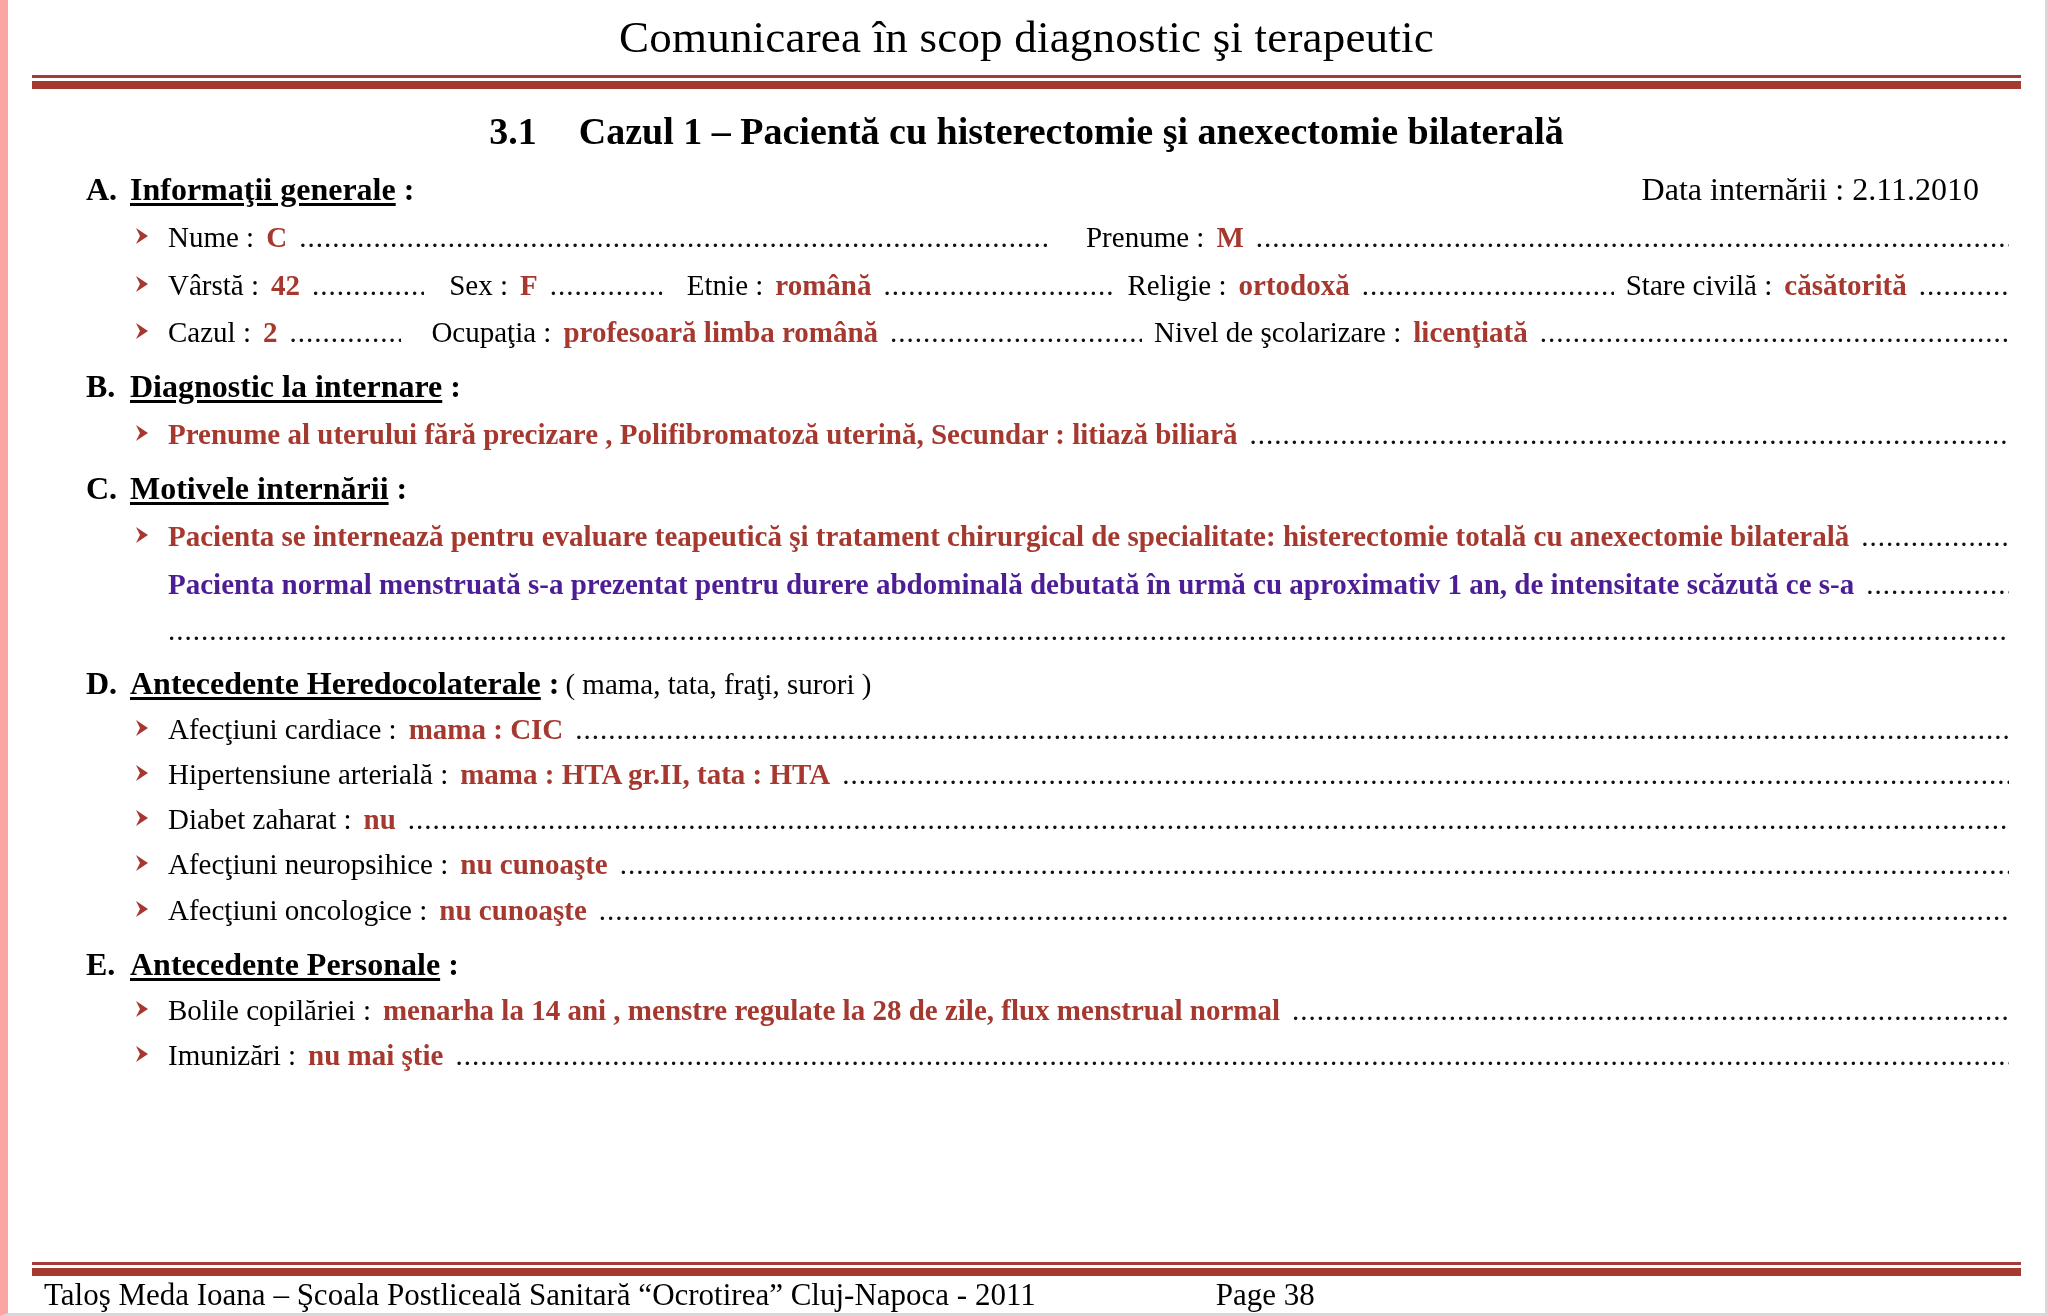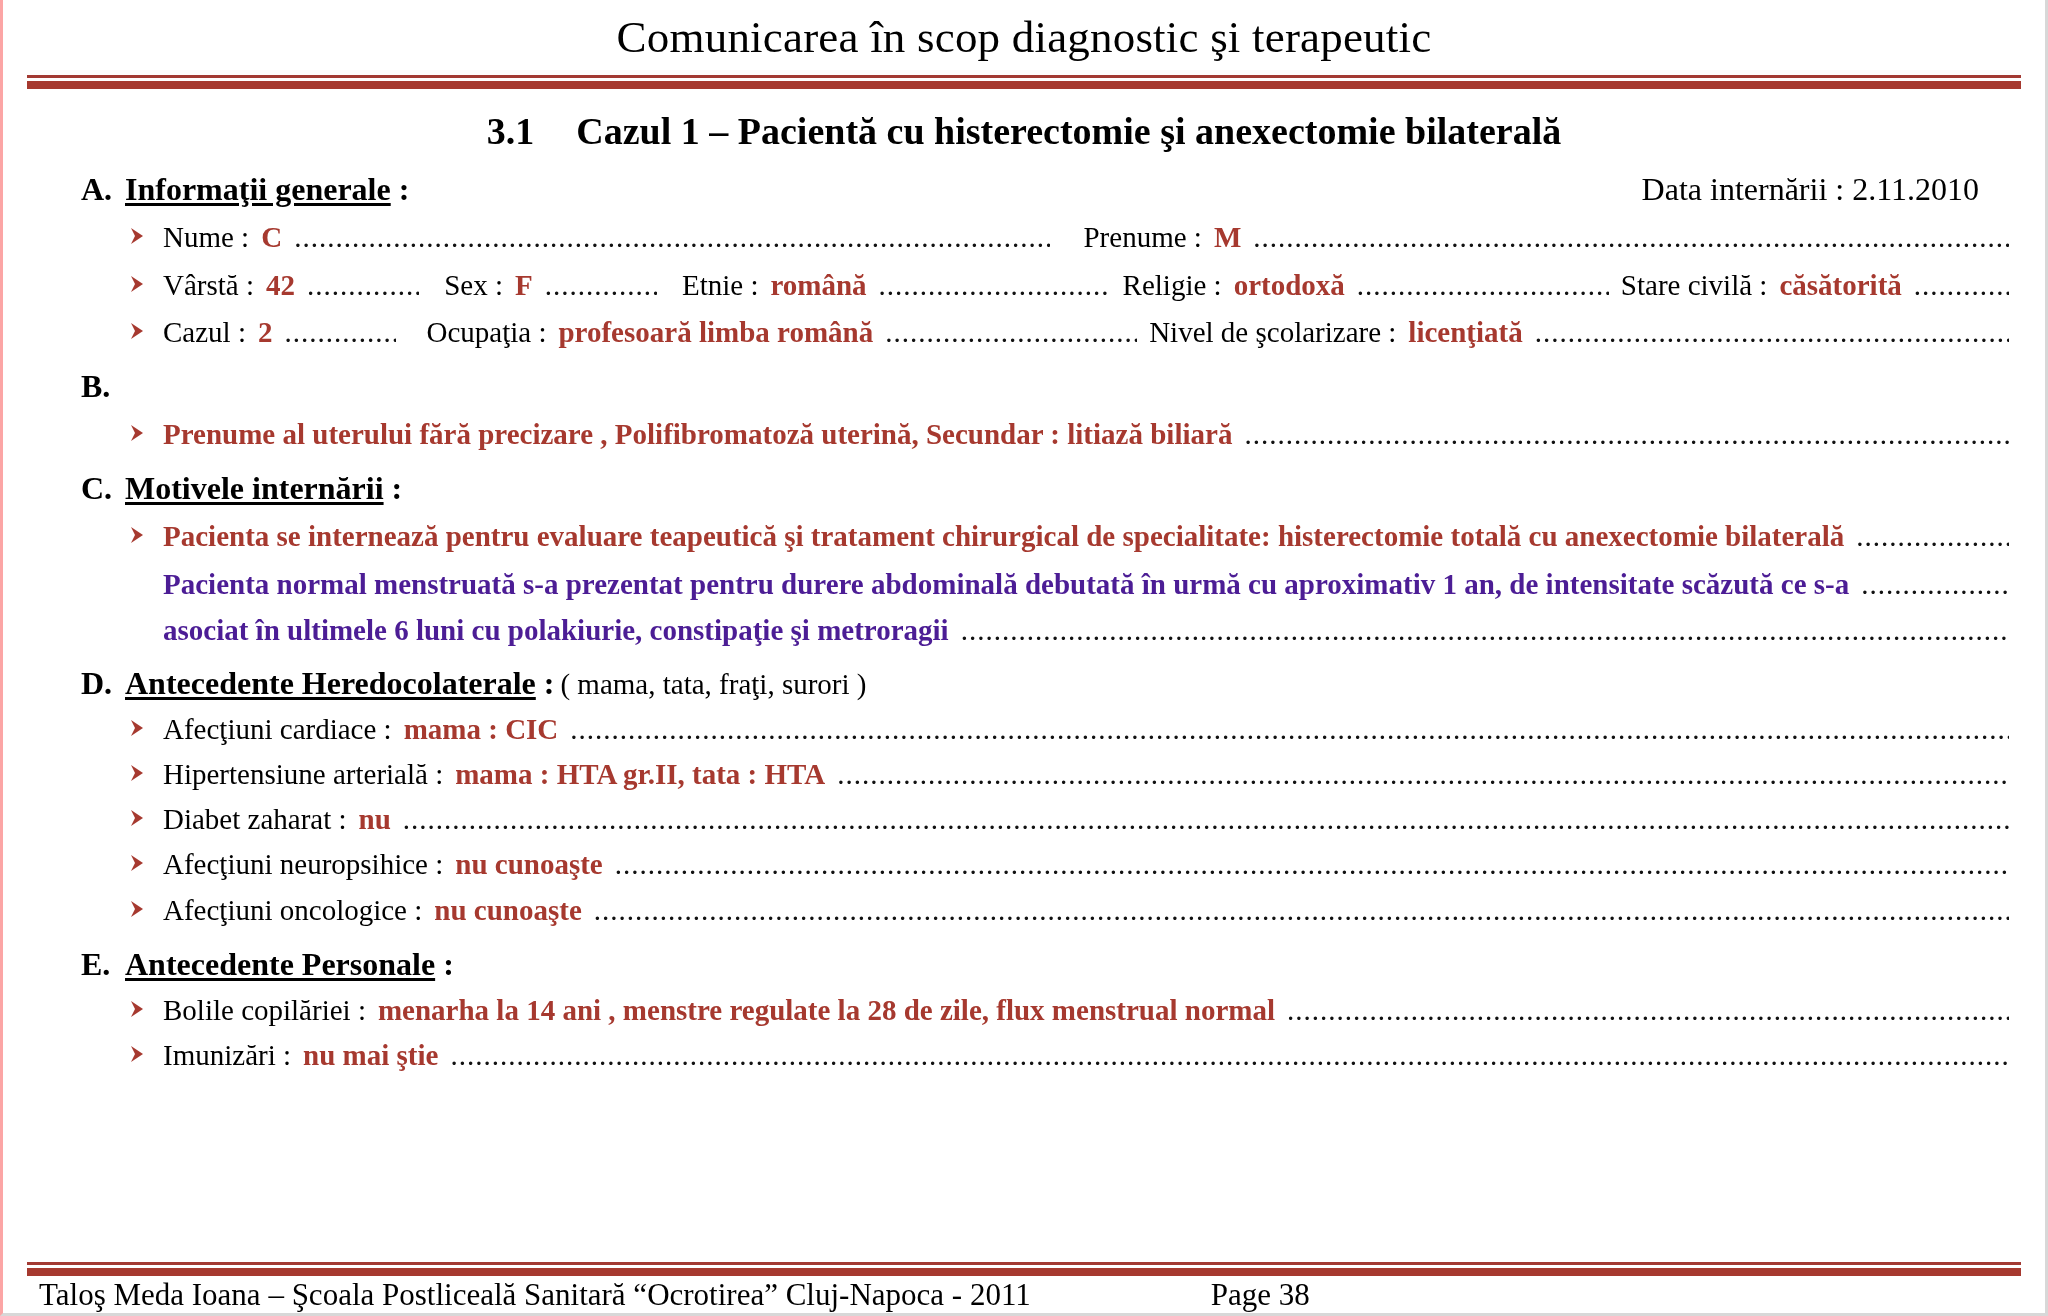--- a/index.html
+++ b/index.html
@@ -16,21 +16,21 @@
     color: #000000;
     overflow: hidden;
   }
 
   .page {
     position: absolute;
     left: 0; top: 0;
     width: 2048px;
     height: 1316px;
     box-sizing: border-box;
-    border-left: 3px solid #fca5a5;
+    border-left: 8px solid #fca5a5;
     border-right: 3px solid #d8d8d8;
     border-bottom: 3px solid #d8d8d8;
     background: #fff;
   }
 
   
   .header-title {
     text-align: center;
     font-size: 45px;
     line-height: 1.05;
@@ -273,20 +273,21 @@
           <span class="val">profesoară limba română</span>
         <span class="leader med2"></span>
         <span class="lbl">Nivel de şcolarizare : </span>
           <span class="val">licenţiată</span>
         <span class="leader"></span>
       </span>
     </div>
 
     <div class="section-row">
       <div class="sec-letter">B.</div>
+      <div class="sec-title"><span class="u">Diagnostic la internare</span><span> :</span></div>
     </div>
 
     <div class="bullet-line">
       <span class="arrow">
         <svg width="22" height="22" viewBox="0 0 22 22" aria-hidden="true">
             <path d="M4 3 L16 11 L4 19 L8 11 Z" fill="#a6392f"></path>
           </svg>
       </span>
       <span class="line-body">
         <span class="val">Prenume al uterului fără precizare , Polifibromatoză uterină, Secundar : litiază biliară</span>
@@ -315,21 +316,20 @@
       <span class="indent"></span>
       <span class="line-body">
         <span class="para-text">Pacienta normal menstruată s-a prezentat pentru durere abdominală debutată în urmă cu aproximativ 1 an, de intensitate scăzută ce s-a</span>
         <span class="leader"></span>
       </span>
     </div>
 
     <div class="para-line">
       <span class="indent"></span>
       <span class="line-body">
-        <span class="para-text">asociat în ultimele 6 luni cu polakiurie, constipaţie şi metroragii</span>
         <span class="leader"></span>
       </span>
     </div>
 
     <div class="section-row">
       <div class="sec-letter">D.</div>
       <div class="sec-title"><span class="u">Antecedente Heredocolaterale</span><span> :</span><span class="sec-note">( mama, tata, fraţi, surori )</span></div>
     </div>
 
     <div class="bullet-line tight">

